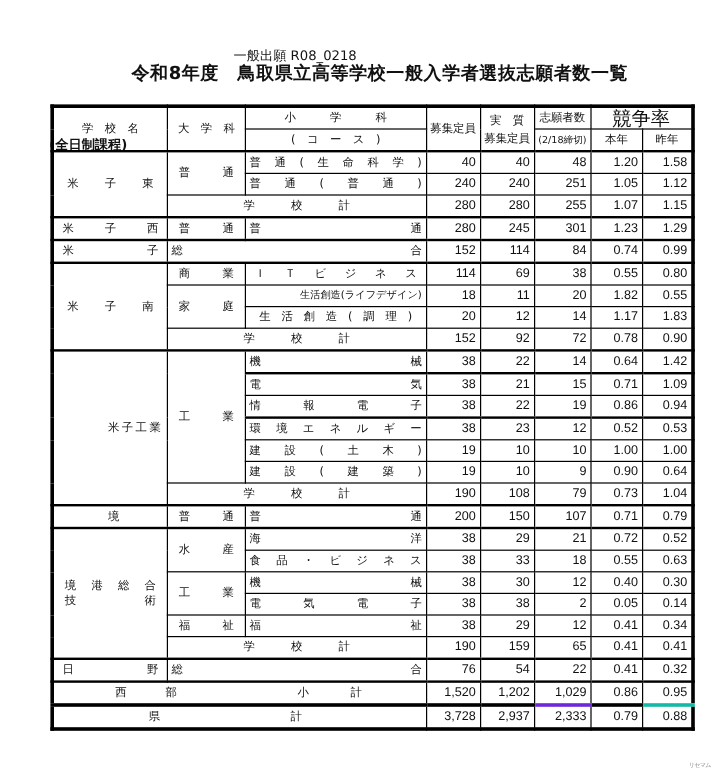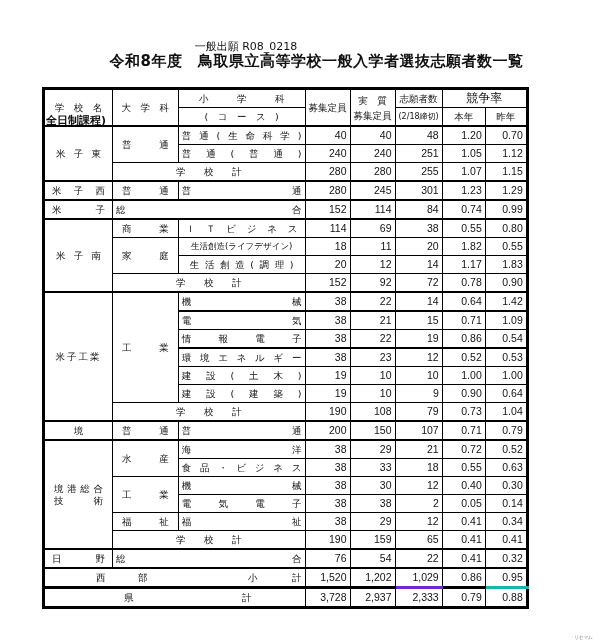--- a/index.html
+++ b/index.html
@@ -3,21 +3,21 @@
 <meta charset="utf-8">
 <style>
   html,body{margin:0;padding:0;background:#fff;}
   body{width:607px;height:640px;position:relative;font-family:"DejaVu Sans",sans-serif;color:#111;overflow:hidden;}
   .sub{position:absolute;top:39px;left:0;width:492px;text-align:center;font-size:11px;}
   .title{position:absolute;top:52px;left:0;width:607px;text-align:center;font-size:15px;font-weight:bold;letter-spacing:0.5px;margin-left:13px;}
   .course{position:absolute;top:73px;left:41px;font-size:11px;font-weight:bold;margin-top:40px;}
   table{position:absolute;left:42px;top:87px;border-collapse:collapse;table-layout:fixed;border:3px solid #000;}
   td{border:1px solid #000;font-size:9.5px;height:17px;padding:0 3px;white-space:nowrap;overflow:hidden;line-height:15px;}
   .num{text-align:right;font-family:"Liberation Sans",sans-serif;font-size:10.5px;}
-  .c{text-align:center;}
+  .c{padding-left:45px;}
   .sp{display:flex;justify-content:space-between;}
   .hdr td{text-align:center;height:17px;}
   .hdrsmall{font-size:8px;}
   .thick-top td{border-top:2px solid #000;}
   .logo{position:absolute;left:496px;top:600px;font-family:"Liberation Sans",sans-serif;font-weight:bold;font-size:22px;color:#888;letter-spacing:-0.5px;margin-top:40px;}
   .logo small{position:absolute;top:-6px;right:4px;font-size:5px;font-weight:normal;color:#888;}
 </style>
 </head>
 <body>
 
@@ -40,21 +40,21 @@
       <tr class="hdr">
     <td rowspan="2">学　校　名</td>
     <td rowspan="2">大　学　科</td>
     <td>小　　　学　　　科</td>
     <td rowspan="2">募集定員</td>
     <td rowspan="2">
           <div>実　質</div>
           <div>募集定員</div>
         </td>
     <td>志願者数</td>
-    <td colspan="2" style="font-size:12px">競争率</td>
+    <td colspan="2" style="font-size:16px">競争率</td>
   </tr>
   <tr class="hdr">
     <td>(　コ　ー　ス　)</td>
     <td class="hdrsmall">(2/18締切)</td>
     <td>本年</td>
     <td>昨年</td>
   </tr>
 
   <tr class="thick-top">
     <td rowspan="3">
@@ -79,21 +79,21 @@
             <span>命</span>
             <span>科</span>
             <span>学</span>
             <span>)</span>
           </div>
         </td>
     <td class="num">40</td>
         <td class="num">40</td>
         <td class="num">48</td>
         <td class="num">1.20</td>
-        <td class="num">0.70</td>
+        <td class="num">1.58</td>
   </tr>
   <tr>
     <td>
           <div class="sp">
             <span>普</span>
             <span>通</span>
             <span>(</span>
             <span>普</span>
             <span>通</span>
             <span>)</span>
@@ -284,21 +284,21 @@
             <span>情</span>
             <span>報</span>
             <span>電</span>
             <span>子</span>
           </div>
         </td>
     <td class="num">38</td>
         <td class="num">22</td>
         <td class="num">19</td>
         <td class="num">0.86</td>
-        <td class="num">0.54</td>
+        <td class="num">0.94</td>
   </tr>
   <tr class="thick-top">
     <td>
           <div class="sp">
             <span>環</span>
             <span>境</span>
             <span>エ</span>
             <span>ネ</span>
             <span>ル</span>
             <span>ギ</span>

